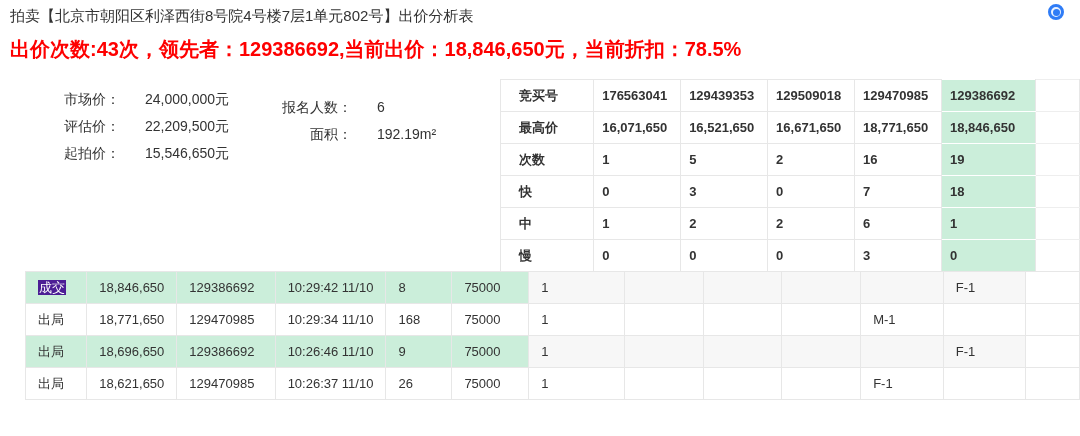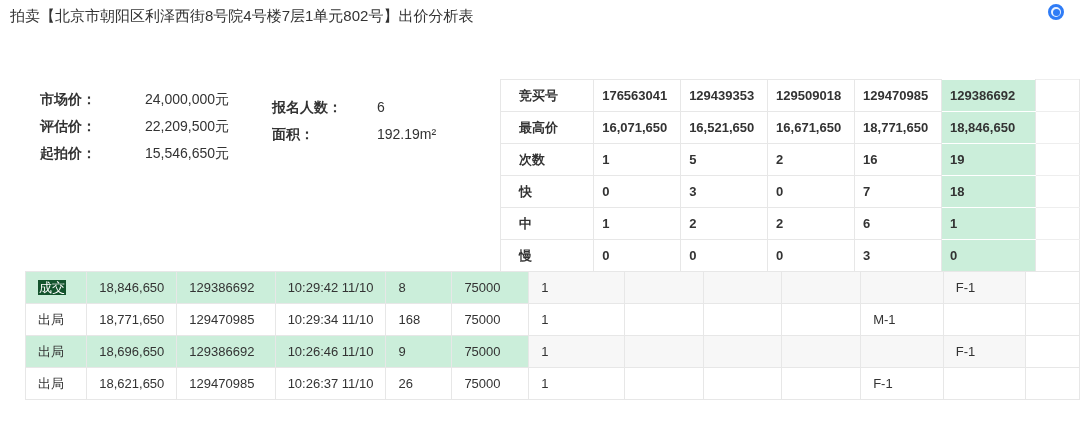--- a/index.html
+++ b/index.html
@@ -10,51 +10,52 @@
   .page-title { position:absolute; left:10px; top:7px; font-size:15px; color:#333; white-space:nowrap; }
   .float-btn { position:absolute; left:1048px; top:4px; width:16px; height:16px; border:3px solid #2f7cf6;
                border-radius:50%; display:flex; align-items:center; justify-content:center; background:#eaf2ff; }
   .float-btn .dot { width:7px; height:7px; border-radius:50%; background:#2f7cf6; }
   .summary { position:absolute; left:10px; top:36px; font-size:20px; font-weight:bold; color:#fe0000; white-space:nowrap; }
 
   .info-group { position:absolute; font-size:14px; }
   .info-group.g1 { left:40px; top:86px; }
   .info-group.g2 { left:272px; top:94px; }
   .info-row { height:27px; line-height:27px; white-space:nowrap; }
-  .info-label { display:inline-block; width:80px; font-weight:bold; }
+  .info-label { display:inline-block; width:80px; text-align:right; font-weight:normal; }
   .info-value { margin-left:25px; }
 
   table { border-collapse:collapse; table-layout:fixed; font-size:13px; }
   td, th { border:1px solid #e7e7e7; height:32px; padding:0 8px; white-space:nowrap; overflow:hidden;
            text-align:left; vertical-align:middle; font-weight:normal; }
 
   .bidder-table { position:absolute; left:500px; top:79px; }
   .bidder-table td { font-weight:bold; }
   .bidder-table td.lbl { padding-left:18px; }
   .bidder-table td.green { background:#cbeeda; border-top-color:#fff; border-bottom-color:#fff; }
   .bidder-table td.cut { border-top-color:#eee; border-bottom-color:#eee; }
 
   .bids-table { position:absolute; left:25px; top:271px; }
   .bids-table td { padding:0 12px; }
   .bids-table tr.hdr td { font-weight:bold; }
   .bids-table td.g { background:#cbeeda; }
   .bids-table td.s { background:#f7f7f7; }
-  .sel { background:#14532d; color:#fff; padding:0 1px; }
+  .sel { background:#4c1d95; color:#fff; padding:0 1px; }
 </style>
 </head>
 <body>
 
 <div class="screen">
 
   <div class="page-title">拍卖【北京市朝阳区利泽西街8号院4号楼7层1单元802号】出价分析表</div>
 
   <div class="float-btn">
     <span class="dot"></span>
   </div>
 
+  <div class="summary">出价次数:43次，领先者：129386692,当前出价：18,846,650元，当前折扣：78.5%</div>
 
   <div class="info-group g1">
     <div class="info-row">
       <span class="info-label">市场价：</span><span class="info-value">24,000,000元</span>
     </div>
     <div class="info-row">
       <span class="info-label">评估价：</span><span class="info-value">22,209,500元</span>
     </div>
     <div class="info-row">
       <span class="info-label">起拍价：</span><span class="info-value">15,546,650元</span>

